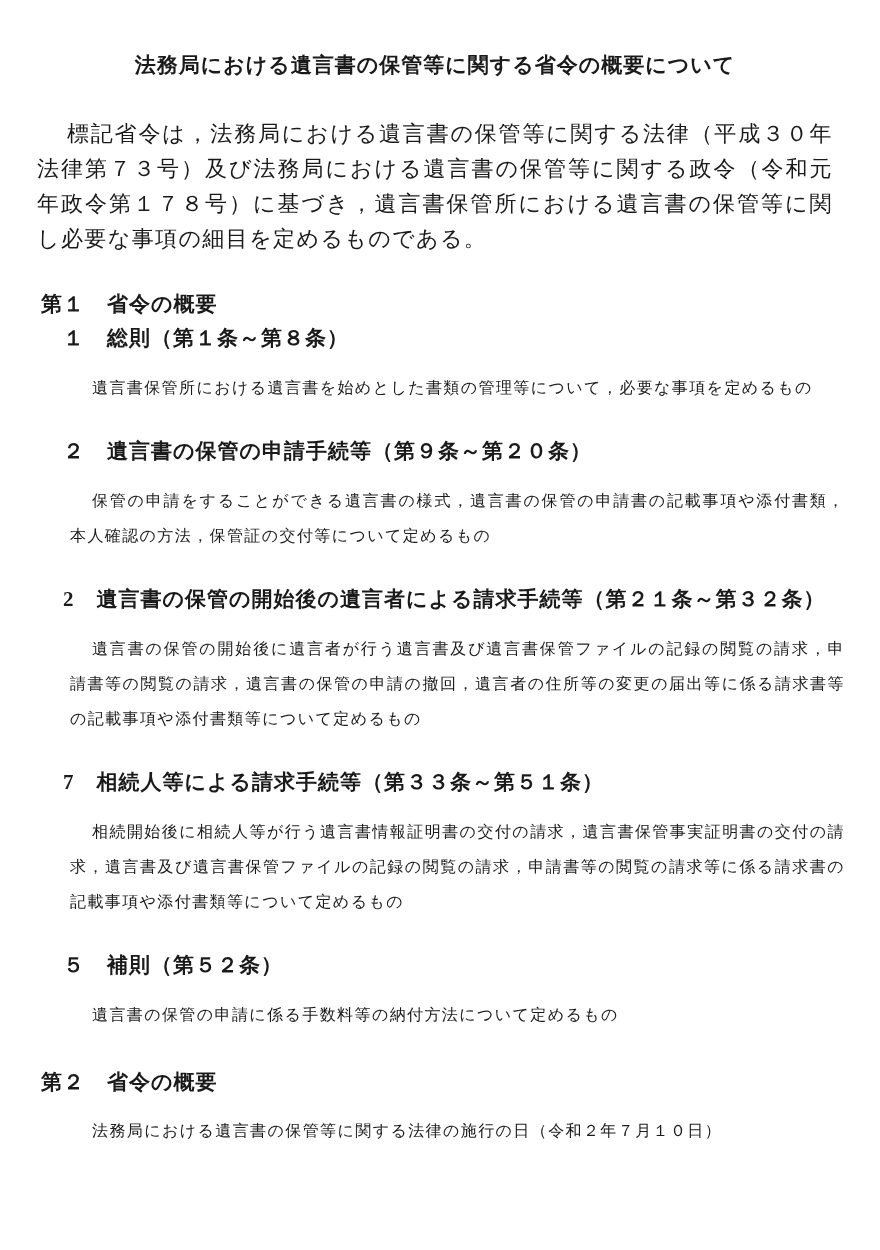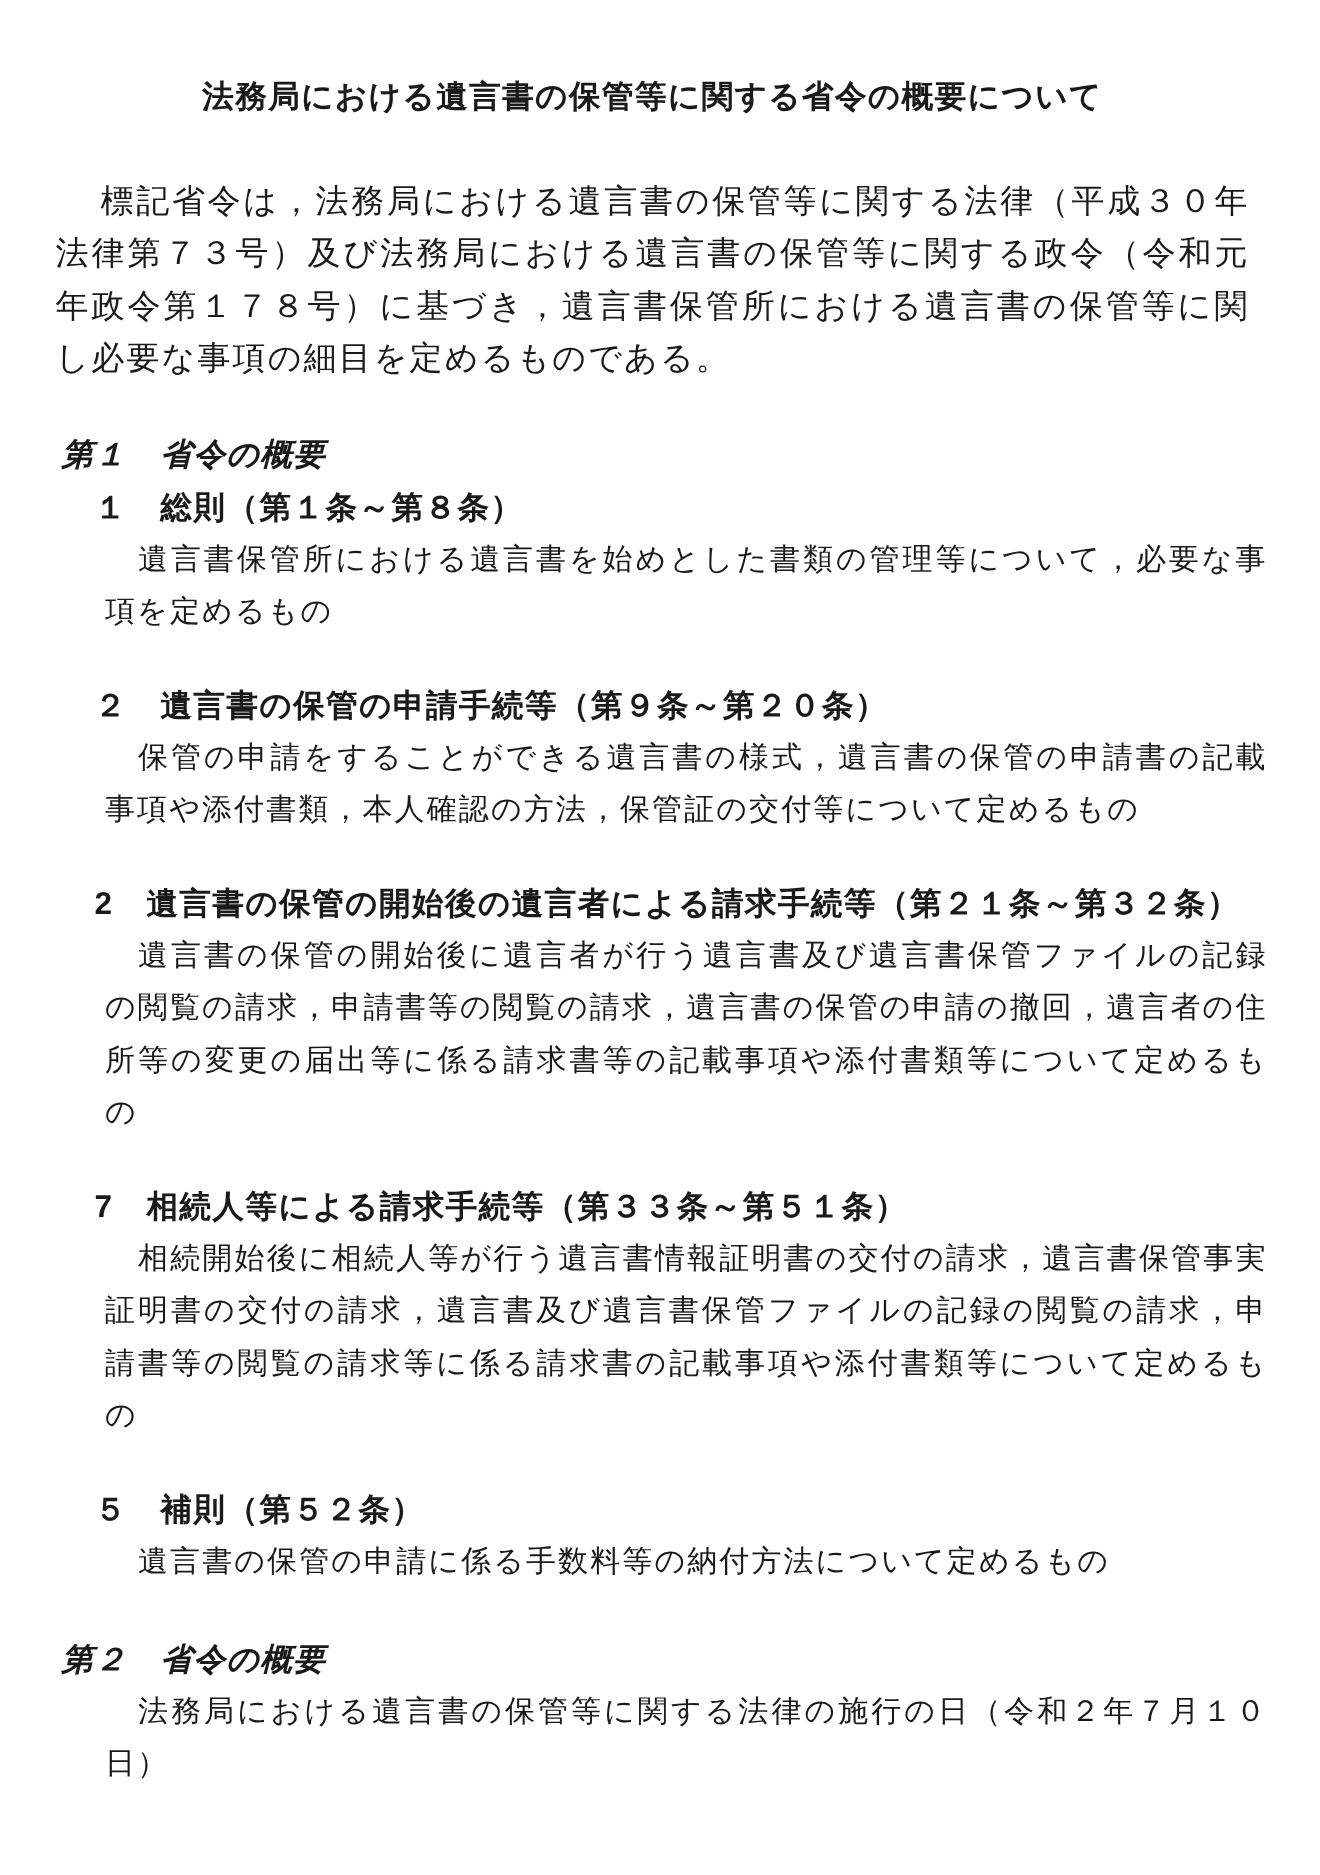--- a/index.html
+++ b/index.html
@@ -41,39 +41,38 @@
     margin: 12px;
     text-align: justify;
   }
   .sec-heading {
     font-family: "Liberation Sans", "DejaVu Sans", sans-serif;
     font-weight: bold;
     font-size: 21px;
     letter-spacing: 1px;
     line-height: 35px;
     margin: 30px 0 0 16px;
-    font-style: italic;
   }
   .item-heading {
-    font-family: Liberation Sans, sans-serif;
+    font-family: Liberation Serif, serif;
     font-weight: bold;
     font-size: 21px;
     letter-spacing: 1px;
     line-height: 35px;
     margin: 27px 0 0 38px;
   }
   .section .item:first-of-type .item-heading {
     margin-top: 0; 
   }
   .item-body {
-    font-family: Liberation Sans, sans-serif;
-    font-size: 20px;
+    font-family: Liberation Mono, monospace;
+    font-size: 16px;
     letter-spacing: 1.4px;
     line-height: 35px;
-    margin: 0 0 0 45px;
+    margin: 16px 0 0 45px;
     text-indent: 22px;
     text-align: justify;
   }
 </style>
 </head>
 <body>
 
 <div class="page">
 
   <h1 class="title">法務局における遺言書の保管等に関する省令の概要について</h1>

